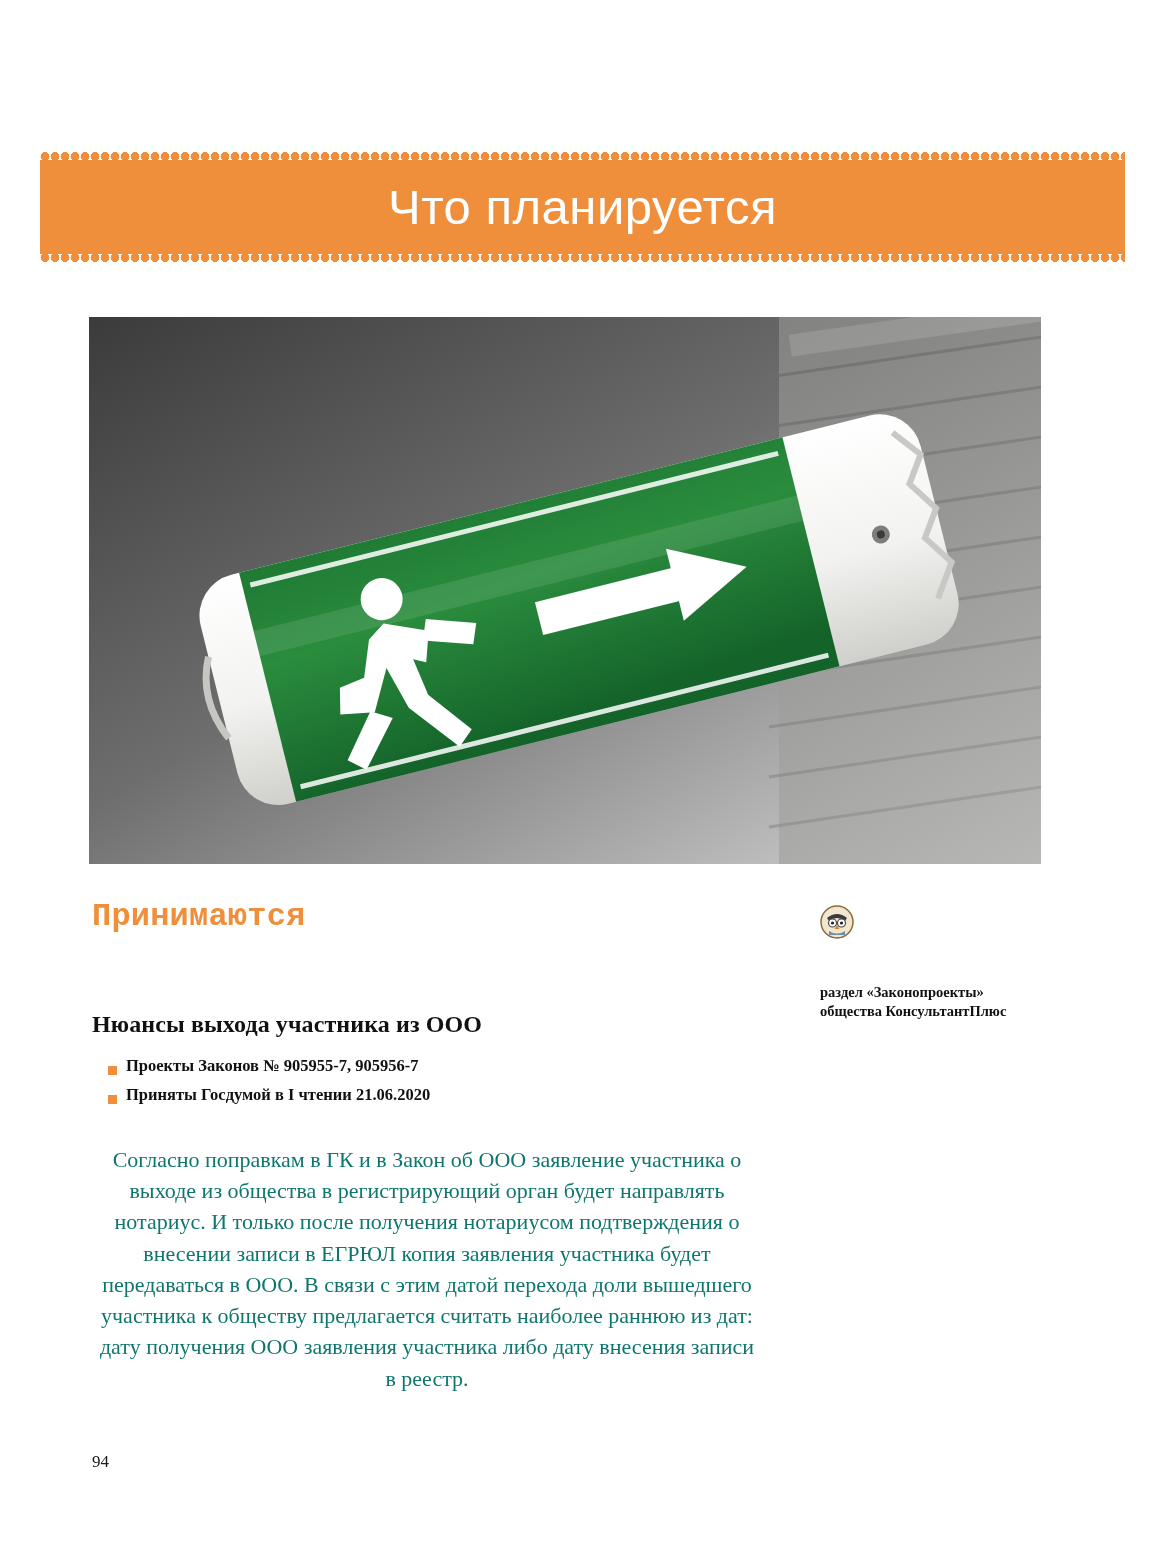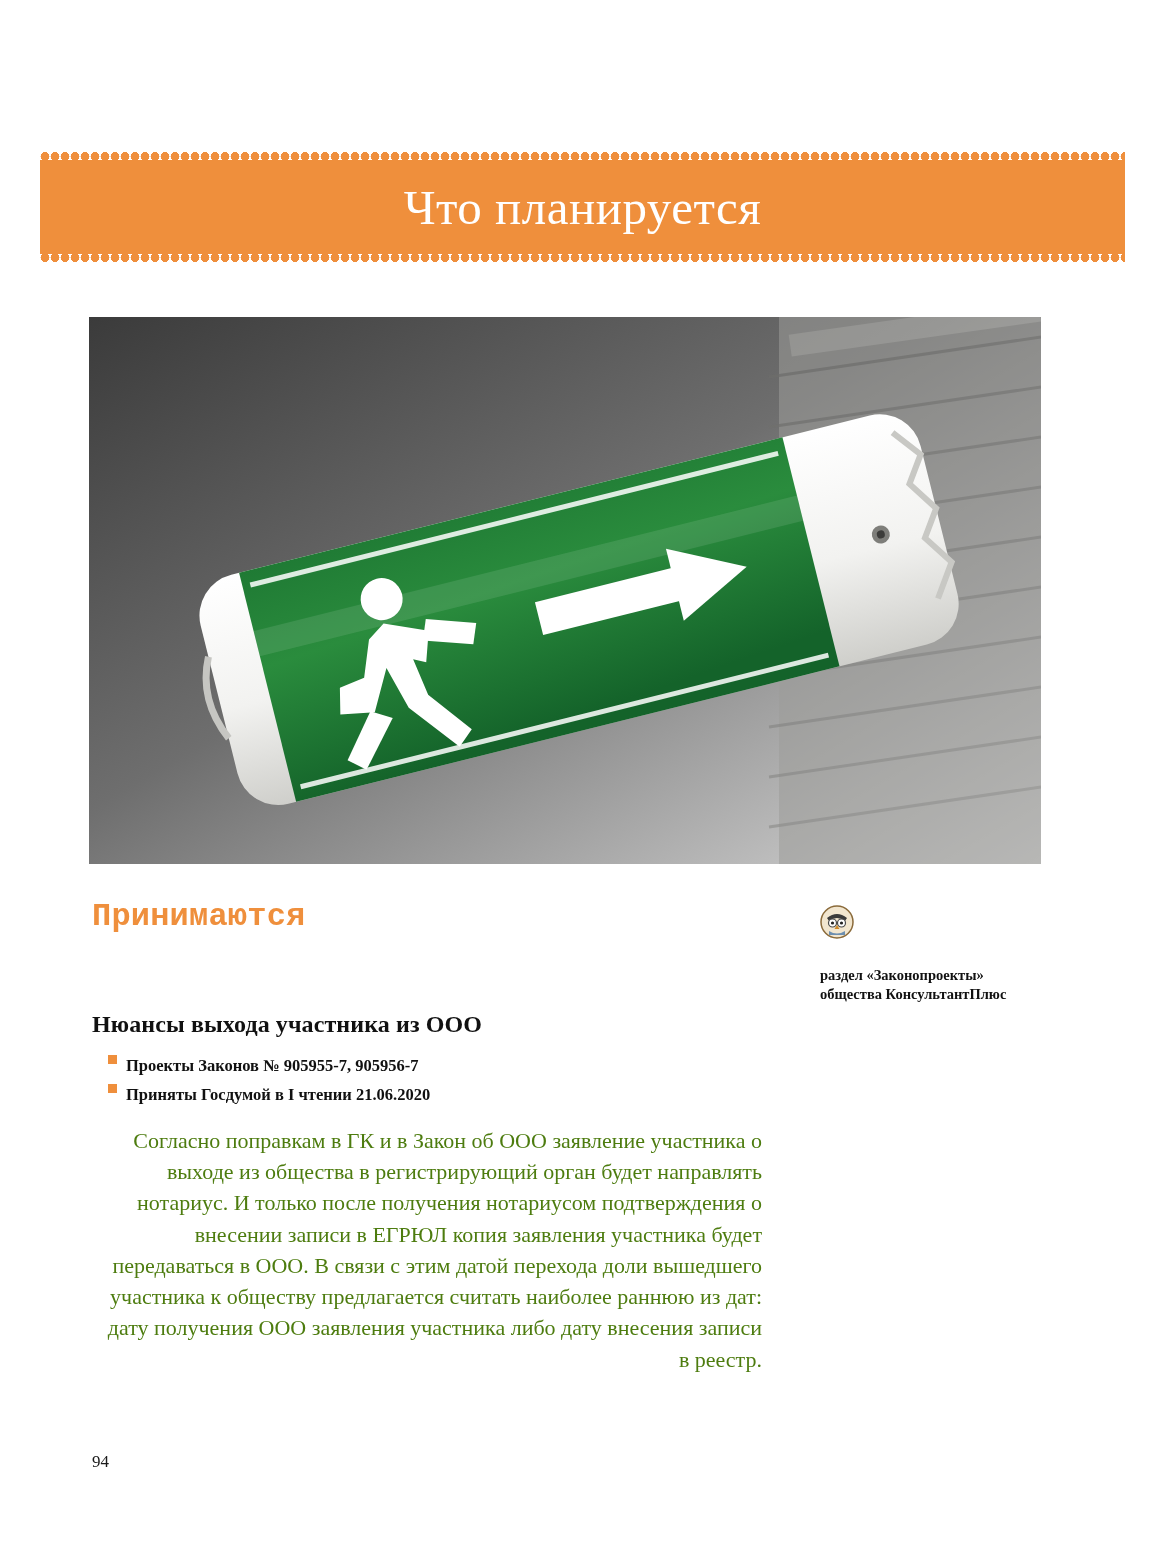--- a/index.html
+++ b/index.html
@@ -29,21 +29,21 @@
     left: 0;
     top: 8px;
     width: 1085px;
     height: 94px;
     background: #ef8f3c;
     display: flex;
     align-items: center;
     justify-content: center;
   }
   .banner-title {
-    font-family: Liberation Serif, serif;
+    font-family: Liberation Sans, sans-serif;
     font-size: 49px;
     color: #ffffff;
     letter-spacing: 0.5px;
     line-height: 1;
   }
   
   .scallop {
     position: absolute;
     left: 0;
     width: 1085px;
@@ -89,46 +89,46 @@
   .article-title {
     font-family: "Liberation Serif", serif;
     font-weight: bold;
     font-size: 24px;
     color: #111111;
     margin: 16px 0 18px 0;
     letter-spacing: 0.1px;
   }
   .bullet-line {
     display: flex;
-    align-items: flex-start;
+    align-items: flex-end;
     margin-bottom: 9px;
     padding-left: 16px;
   }
   .bullet-sq {
     width: 9px;
     height: 9px;
     background: #ef8f3c;
     margin-right: 9px;
     flex: 0 0 auto;
     position: relative;
     top: -1px;
   }
   .bullet-text {
     font-family: "Liberation Serif", serif;
     font-weight: bold;
     font-size: 16.5px;
     color: #111111;
   }
   .body-text {
-    margin-top: 20px;
+    margin-top: 39px;
     font-family: "Liberation Serif", serif;
     font-size: 22px;
     line-height: 1.42;
-    color: #4d7c0f;
-    text-align: right;
+    color: #0f766e;
+    text-align: center;
   }
   .body-text p { margin: 0; }
   .body-text p.indent { text-indent: 34px; }
   .endmark {
     display: inline-block;
     width: 11px;
     height: 11px;
     background: #111111;
     margin-left: 6px;
     vertical-align: baseline;
@@ -151,21 +151,21 @@
     font-size: 14.5px;
     line-height: 1.33;
     color: #1a1a1a;
   }
   .sidenote-bold {
     font-family: "Liberation Serif", serif;
     font-weight: bold;
     font-size: 14.5px;
     line-height: 1.33;
     color: #111111;
-    margin-top: 9px;
+    margin-top: 26px;
   }
 
   
   .page-number {
     position: absolute;
     left: 92px;
     top: 1452px;
     font-family: "Liberation Serif", serif;
     font-size: 17px;
     color: #1a1a1a;

